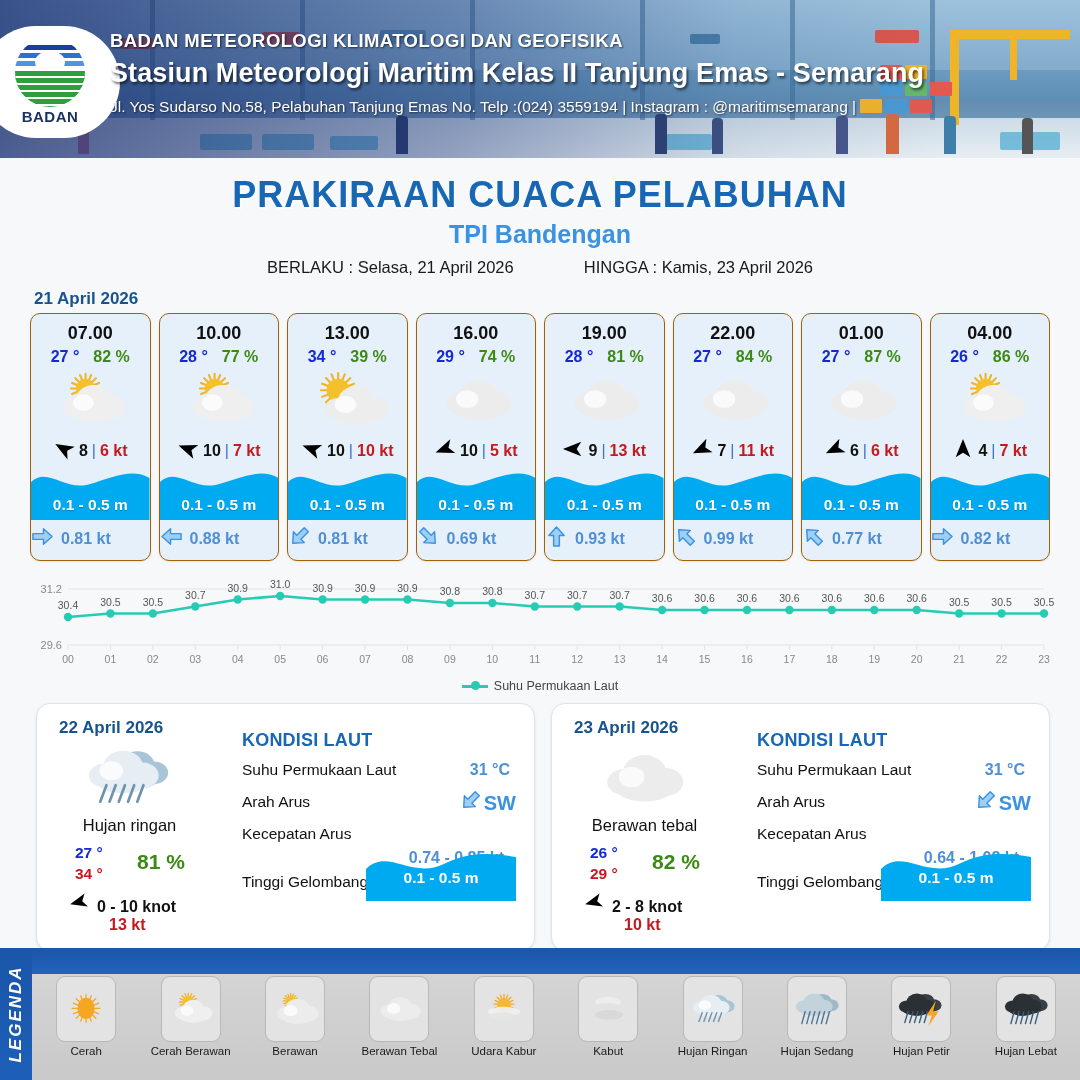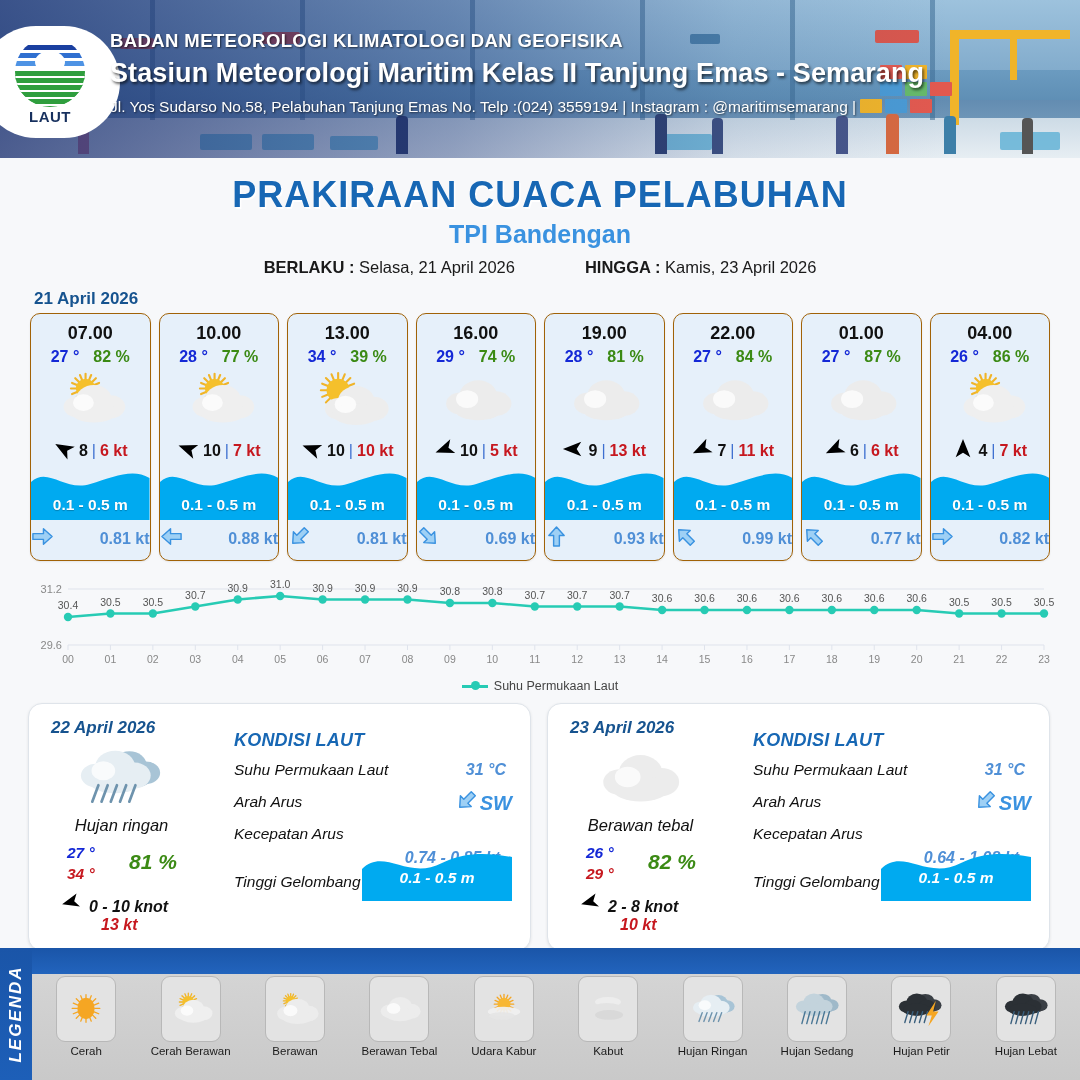--- a/index.html
+++ b/index.html
@@ -44,21 +44,21 @@
      text-shadow:1px 1px 2px rgba(0,0,0,.6); }
   .hdr-line2 { font-size:27px; font-weight:bold; margin-top:6px; letter-spacing:.1px;
      text-shadow:1.5px 1.5px 3px rgba(0,0,0,.65); white-space:nowrap;}
   .hdr-line3 { font-size:15.5px; margin-top:9px; text-shadow:1px 1px 2px rgba(0,0,0,.6); }
 
   
   .title-main { text-align:center; margin-top:16px; font-size:36px; font-weight:bold;
      color:#1767b4; letter-spacing:1px; text-shadow:1.5px 1.5px 0 rgba(255,255,255,.9); }
   .title-sub { text-align:center; margin-top:4px; font-size:25px; font-weight:bold; color:#3a92e0; }
   .validity { display:flex; justify-content:center; gap:70px; margin-top:9px; font-size:16.5px; color:#1a1a1a;}
-  .validity b { font-weight:bold; }
+  .validity b { font-weight:normal; }
   .validity span.val { font-weight:normal; }
 
   
   .date-label { margin:12px 0 4px 34px; font-size:17px; font-weight:bold; color:#16538f; }
 
   
   .cards { display:flex; gap:8px; padding:0 30px; }
   .card { width:var(--cw,126px); flex:1; background:#e6f0fa; border:1px solid #a16207;
     border-radius:10px; overflow:hidden; position:relative; height:248px;
     box-shadow:0 1px 2px rgba(0,0,0,.08); }
@@ -69,32 +69,32 @@
   .c-icon { height:60px; display:flex; align-items:center; justify-content:center; margin-top:4px;}
   .c-wind { display:flex; align-items:center; justify-content:center; gap:4px; margin-top:8px;
     font-size:16px; font-weight:bold; }
   .c-windspd { color:#111; }
   .c-sep { color:#3d6fd0; font-weight:normal; }
   .c-gust { color:#c6181f; }
   .wave-band { position:absolute; left:0; bottom:40px; width:100%; height:52px; }
   .wave-txt { position:absolute; left:0; bottom:46px; width:100%; text-align:center;
     color:#fff; font-size:15.5px; font-weight:bold; text-shadow:0 1px 1px rgba(0,0,0,.25); }
   .c-cur { position:absolute; left:0; bottom:8px; width:100%; display:flex; align-items:center;
-    justify-content:space-between; gap:7px; font-size:16px; font-weight:bold; color:#4f8fd6; }
+    justify-content:flex-start; gap:7px; font-size:16px; font-weight:bold; color:#4f8fd6; }
 
   
   .chart-wrap { margin:12px 22px 0 22px; height:100px; position:relative; }
   .chart-legend { text-align:center; margin-top:6px; font-size:12.5px; color:#444;
     display:flex; align-items:center; justify-content:center; gap:6px;}
   .legend-dash { display:inline-block; width:26px; height:3px; background:#27cbb4; position:relative;}
   .legend-dash::after{ content:""; position:absolute; left:9px; top:-3.5px; width:9px; height:9px;
     border-radius:50%; background:#27cbb4;}
 
   
-  .daypanels { display:flex; gap:16px; padding:10px 30px 0 28px;font-style:italic; }
+  .daypanels { display:flex; gap:16px; padding:10px 30px 0 36px; }
   .daypanel { flex:1; background:#fff; border:1px solid #dfe4ea; border-radius:14px;
     height:248px; position:relative; box-shadow:0 1px 3px rgba(0,0,0,.09); }
   .dp-date { position:absolute; left:22px; top:14px; font-size:17px; font-weight:bold; color:#16538f;}
   .dp-icon { position:absolute; left:30px; top:38px; width:120px; height:72px;
     display:flex; align-items:center; justify-content:center; }
   .dp-cond { position:absolute; left:0; top:112px; width:185px; text-align:center;
     font-size:16.5px; color:#111; }
   .dp-temps { position:absolute; left:38px; top:138px; font-size:15.5px; font-weight:bold; line-height:21px;}
   .dp-tmin { color:#1428d6; }
   .dp-tmax { color:#c6181f; }
@@ -187,21 +187,21 @@
           <div class="logo-bar" style="top:16px;width:70px;background:#2f6fd0"></div>
           <div class="logo-bar" style="top:24px;width:70px;background:#4e93e4"></div>
           <div style="position:absolute;left:20px;top:14px;width:30px;height:22px;border-radius:50%;background:#fff;"></div>
           <div class="logo-bar" style="top:38px;width:70px;background:#2f9e3e"></div>
           <div class="logo-bar" style="top:46px;width:70px;background:#3eb44e"></div>
           <div class="logo-bar" style="top:54px;width:70px;background:#2f9e3e"></div>
           <div class="logo-bar" style="top:62px;width:70px;background:#3eb44e"></div>
           <div style="position:absolute;left:0;top:34px;width:70px;height:36px;
             background:repeating-linear-gradient(180deg,#2f9e3e 0 5px,#fff 5px 7px);"></div>
         </div>
-        <div class="logo-txt">LAUT</div>
+        <div class="logo-txt">BADAN</div>
       </div>
     </div>
 
     <div class="hdr-text">
       <div class="hdr-line1">BADAN METEOROLOGI KLIMATOLOGI DAN GEOFISIKA</div>
       <div class="hdr-line2">Stasiun Meteorologi Maritim Kelas II Tanjung Emas - Semarang</div>
       <div class="hdr-line3">Jl. Yos Sudarso No.58, Pelabuhan Tanjung Emas No. Telp :(024) 3559194 | Instagram : @maritimsemarang |</div>
     </div>
   </div>
 

